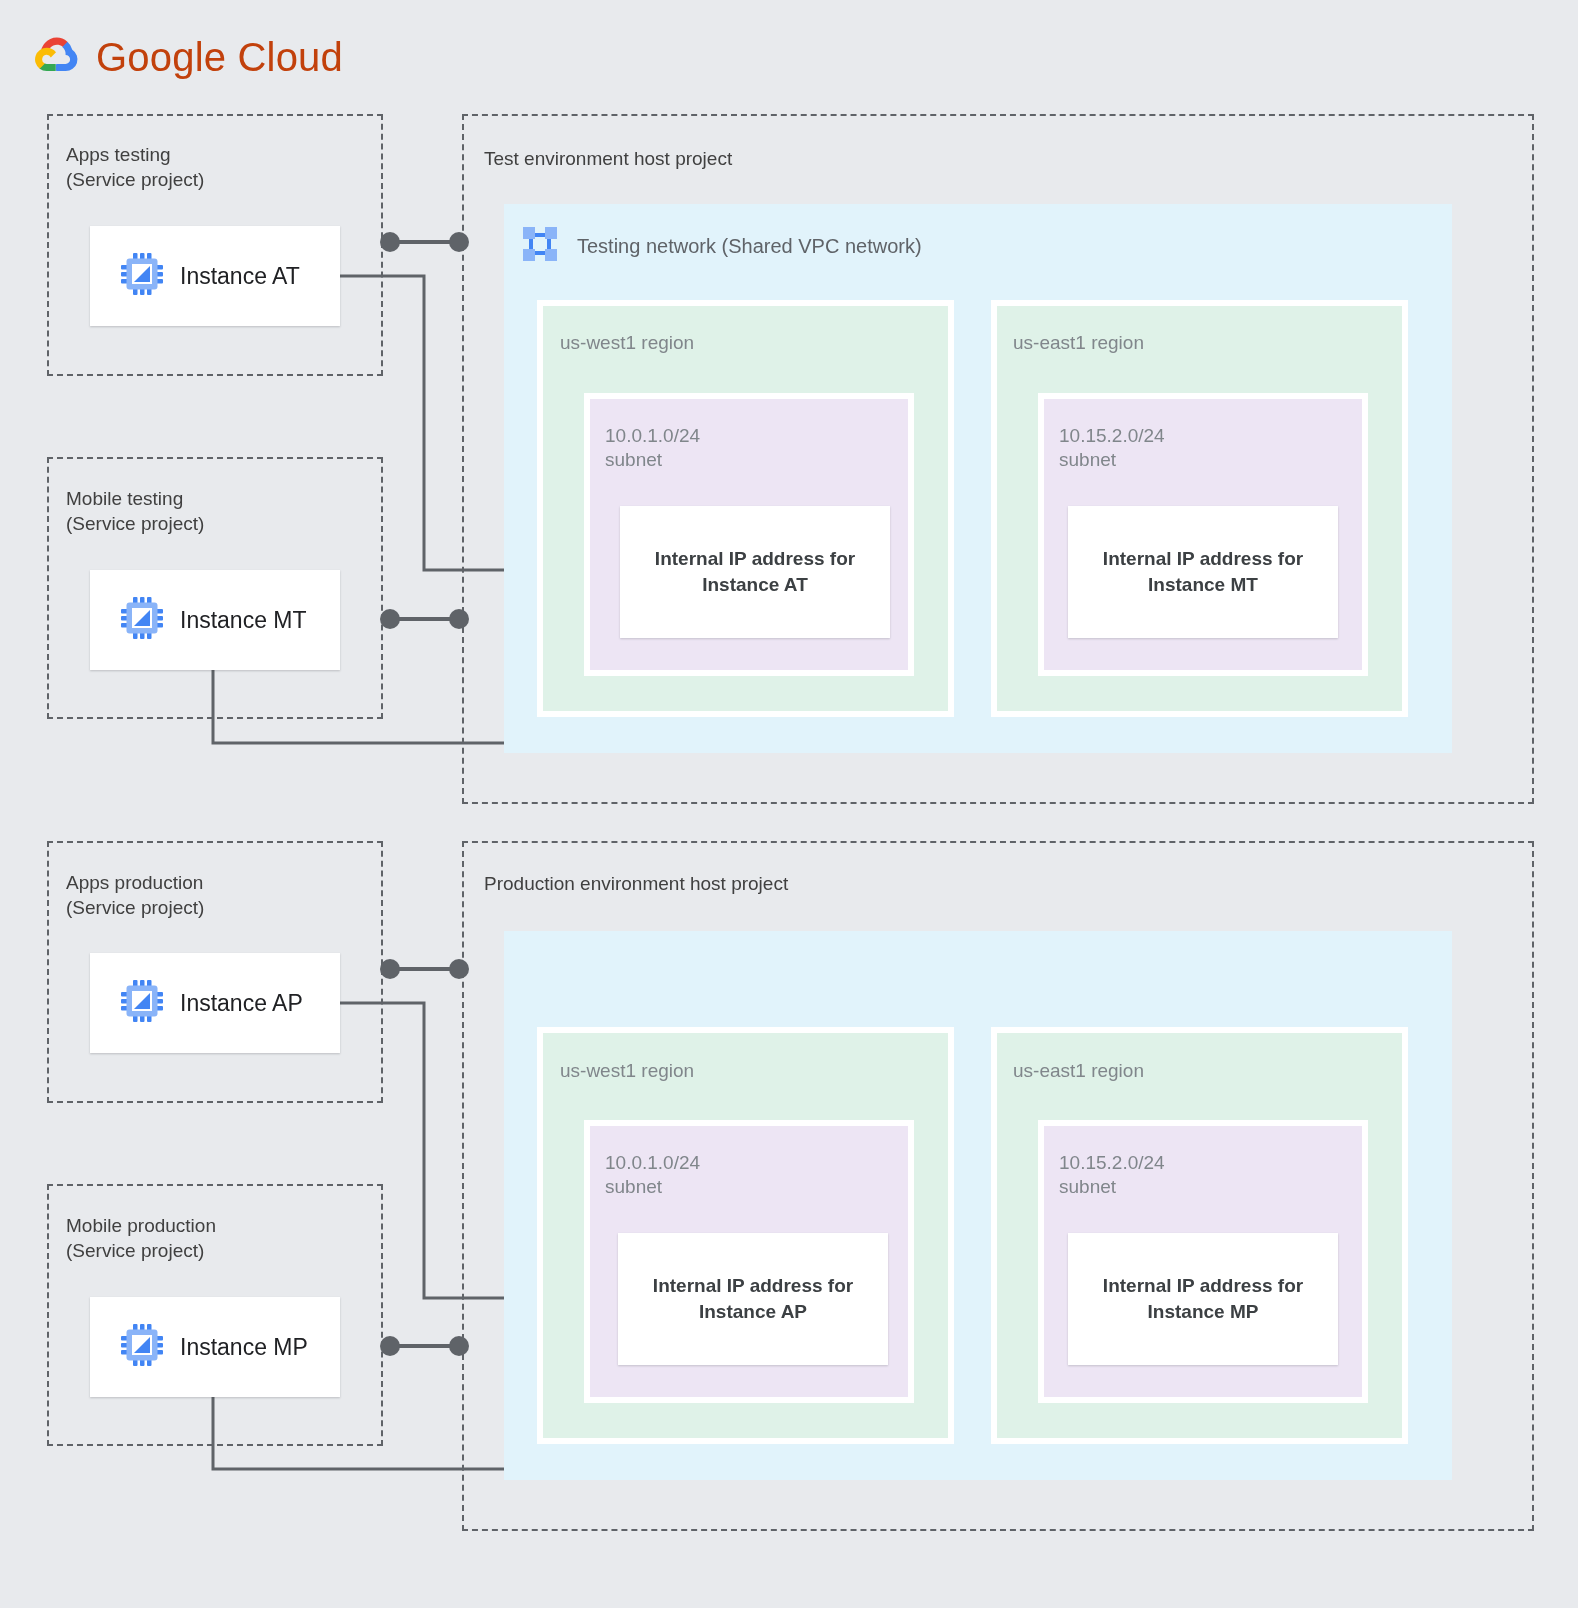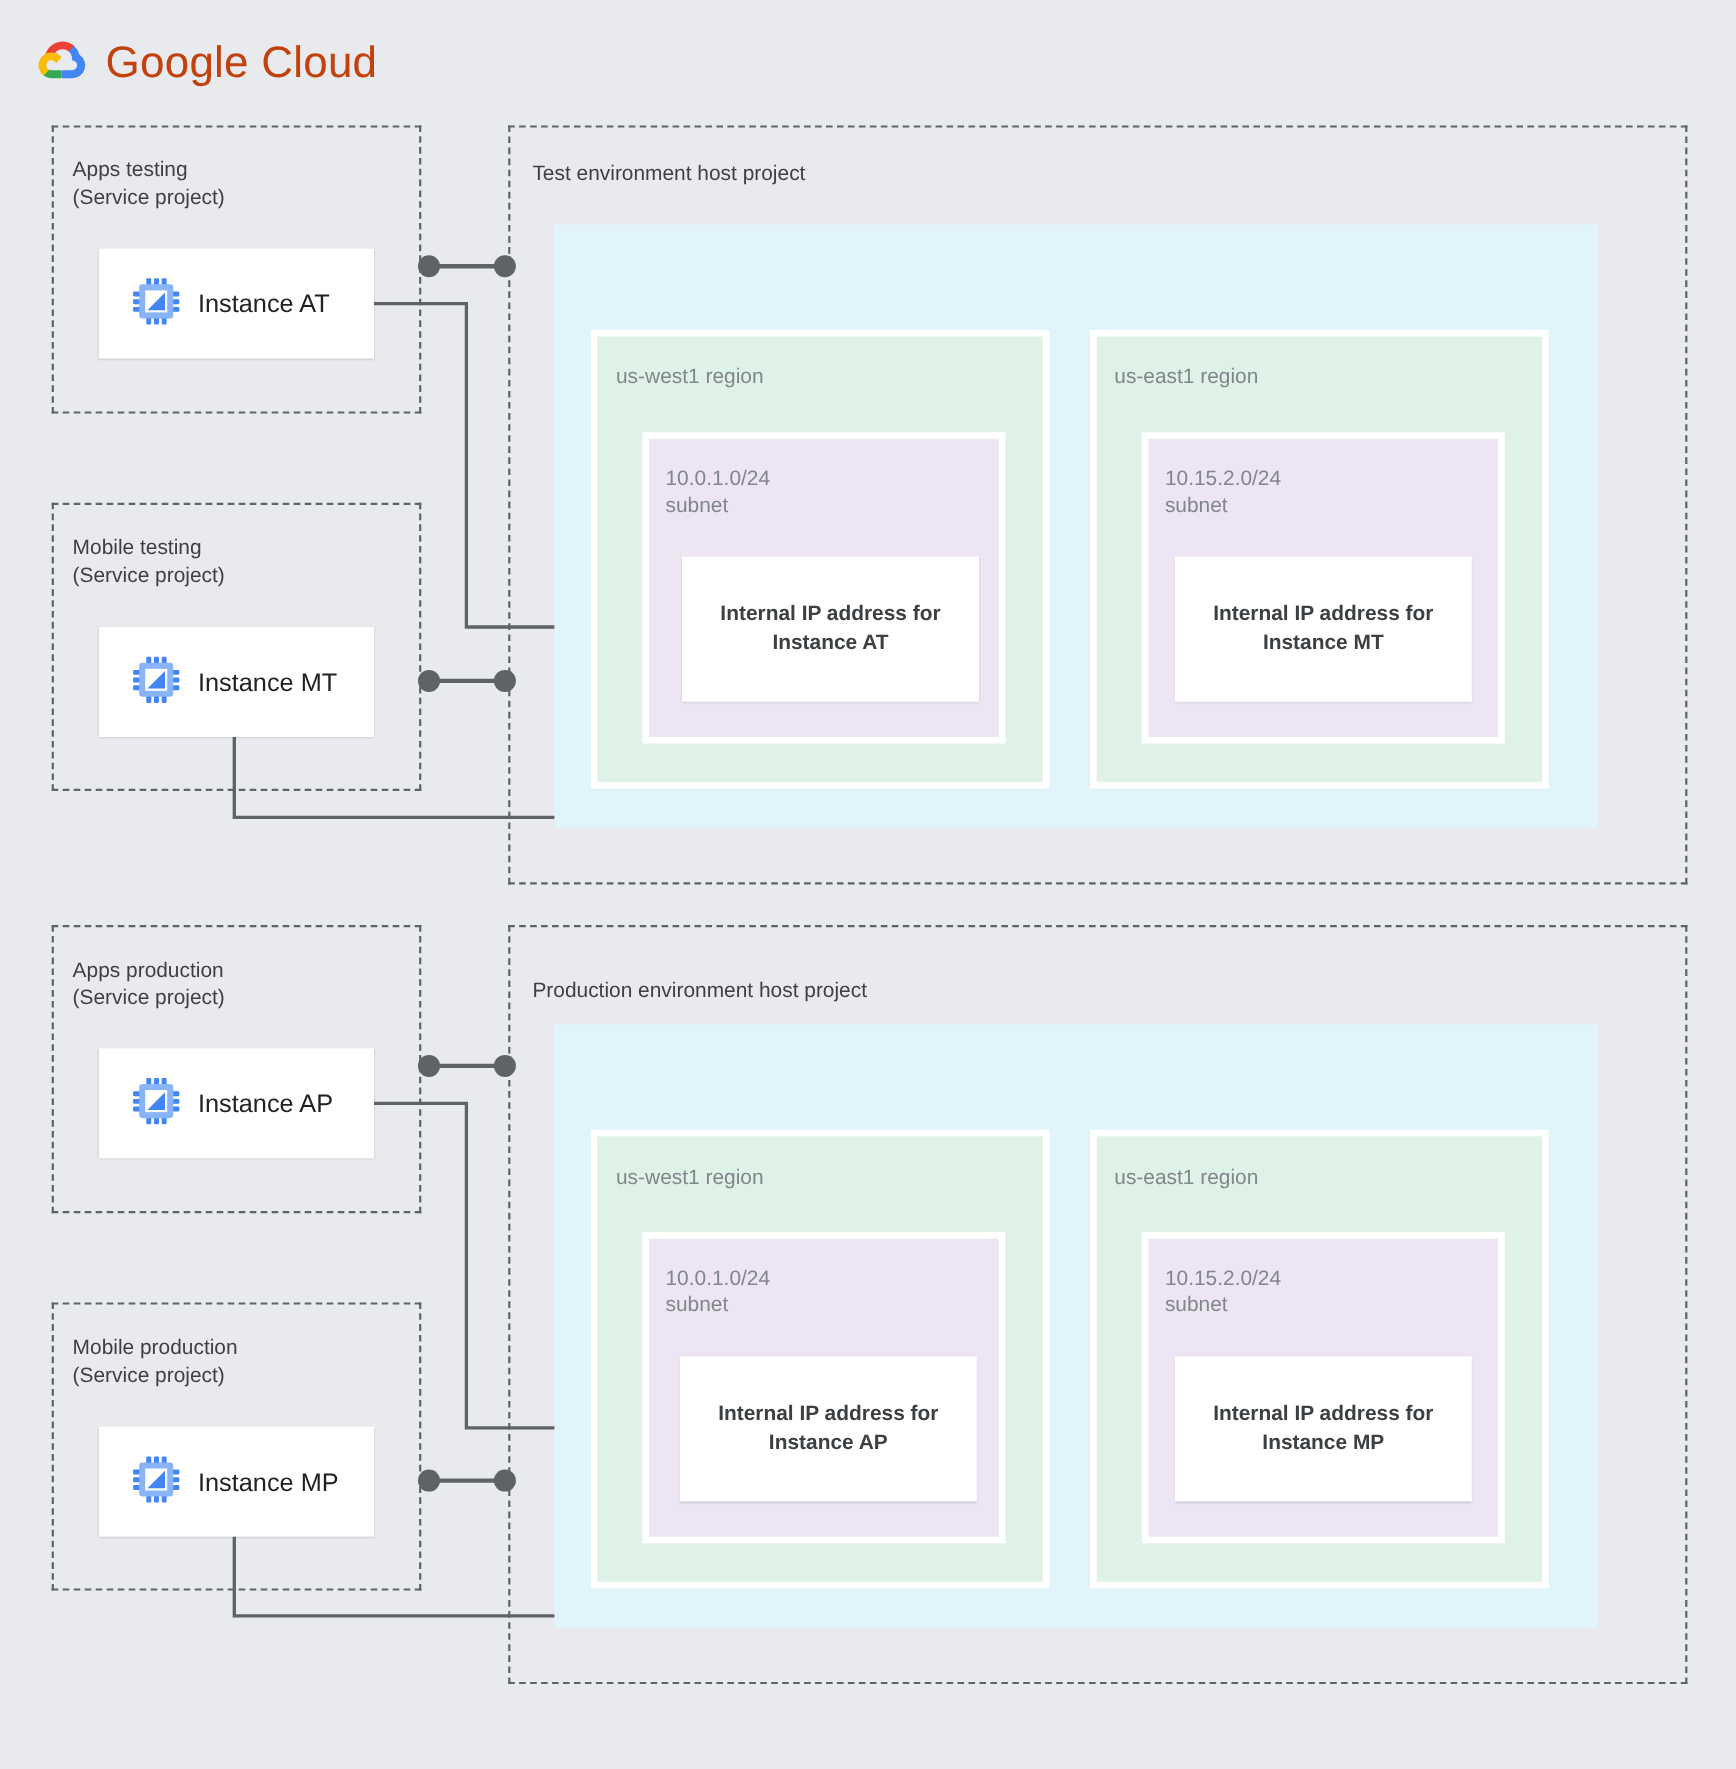--- a/index.html
+++ b/index.html
@@ -176,20 +176,35 @@
         <path d="M14 30 L30 30 L30 14 Z" fill="#4285F4"></path>
       </svg>
     </span>
     <span class="inst-label">Instance MT</span>
   </div>
 
   <div class="dashed" style="left:462px;top:114px;width:1072px;height:690px;"></div>
   <div class="dashed-label" style="left:484px;top:146px;">Test environment host project</div>
 
   <div class="vpc-panel" style="left:504px;top:204px;width:948px;height:549px;"></div>
+  <div class="net-title-row" style="left:521px;top:225px;">
+    <span>
+      <svg width="38" height="38" viewBox="0 0 38 38">
+        <rect x="8" y="8" width="22" height="4" fill="#4285F4"></rect>
+        <rect x="8" y="26" width="22" height="4" fill="#4285F4"></rect>
+        <rect x="8" y="8" width="4" height="22" fill="#4285F4"></rect>
+        <rect x="26" y="8" width="4" height="22" fill="#4285F4"></rect>
+        <rect x="2" y="2" width="12" height="12" fill="#8AB4F8"></rect>
+        <rect x="24" y="2" width="12" height="12" fill="#8AB4F8"></rect>
+        <rect x="2" y="24" width="12" height="12" fill="#8AB4F8"></rect>
+        <rect x="24" y="24" width="12" height="12" fill="#8AB4F8"></rect>
+      </svg>
+    </span>
+    <span class="net-title">Testing network (Shared VPC network)</span>
+  </div>
 
   <div class="region-box" style="left:537px;top:300px;width:417px;height:417px;"></div>
   <div class="region-label" style="left:560px;top:332px;">us-west1 region</div>
   <div class="subnet-box" style="left:584px;top:393px;width:330px;height:283px;"></div>
   <div class="subnet-label" style="left:605px;top:424px;">10.0.1.0/24
 subnet</div>
   <div class="ip-box" style="left:620px;top:506px;width:270px;height:132px;">Internal IP address for
 Instance AT</div>
 
   <div class="region-box" style="left:991px;top:300px;width:417px;height:417px;"></div>
@@ -250,21 +265,21 @@
         </g>
         <rect x="6.5" y="6.5" width="31" height="31" rx="3" fill="#8AB4F8"></rect>
         <rect x="12" y="12" width="20" height="20" fill="#FFFFFF"></rect>
         <path d="M14 30 L30 30 L30 14 Z" fill="#4285F4"></path>
       </svg>
     </span>
     <span class="inst-label">Instance MP</span>
   </div>
 
   <div class="dashed" style="left:462px;top:841px;width:1072px;height:690px;"></div>
-  <div class="dashed-label" style="left:484px;top:871px;margin-top:17px;">Production environment host project</div>
+  <div class="dashed-label" style="left:484px;top:871px;">Production environment host project</div>
 
   <div class="vpc-panel" style="left:504px;top:931px;width:948px;height:549px;"></div>
 
   <div class="region-box" style="left:537px;top:1027px;width:417px;height:417px;"></div>
   <div class="region-label" style="left:560px;top:1060px;">us-west1 region</div>
   <div class="subnet-box" style="left:584px;top:1120px;width:330px;height:283px;"></div>
   <div class="subnet-label" style="left:605px;top:1151px;">10.0.1.0/24
 subnet</div>
   <div class="ip-box" style="left:618px;top:1233px;width:270px;height:132px;">Internal IP address for
 Instance AP</div>

